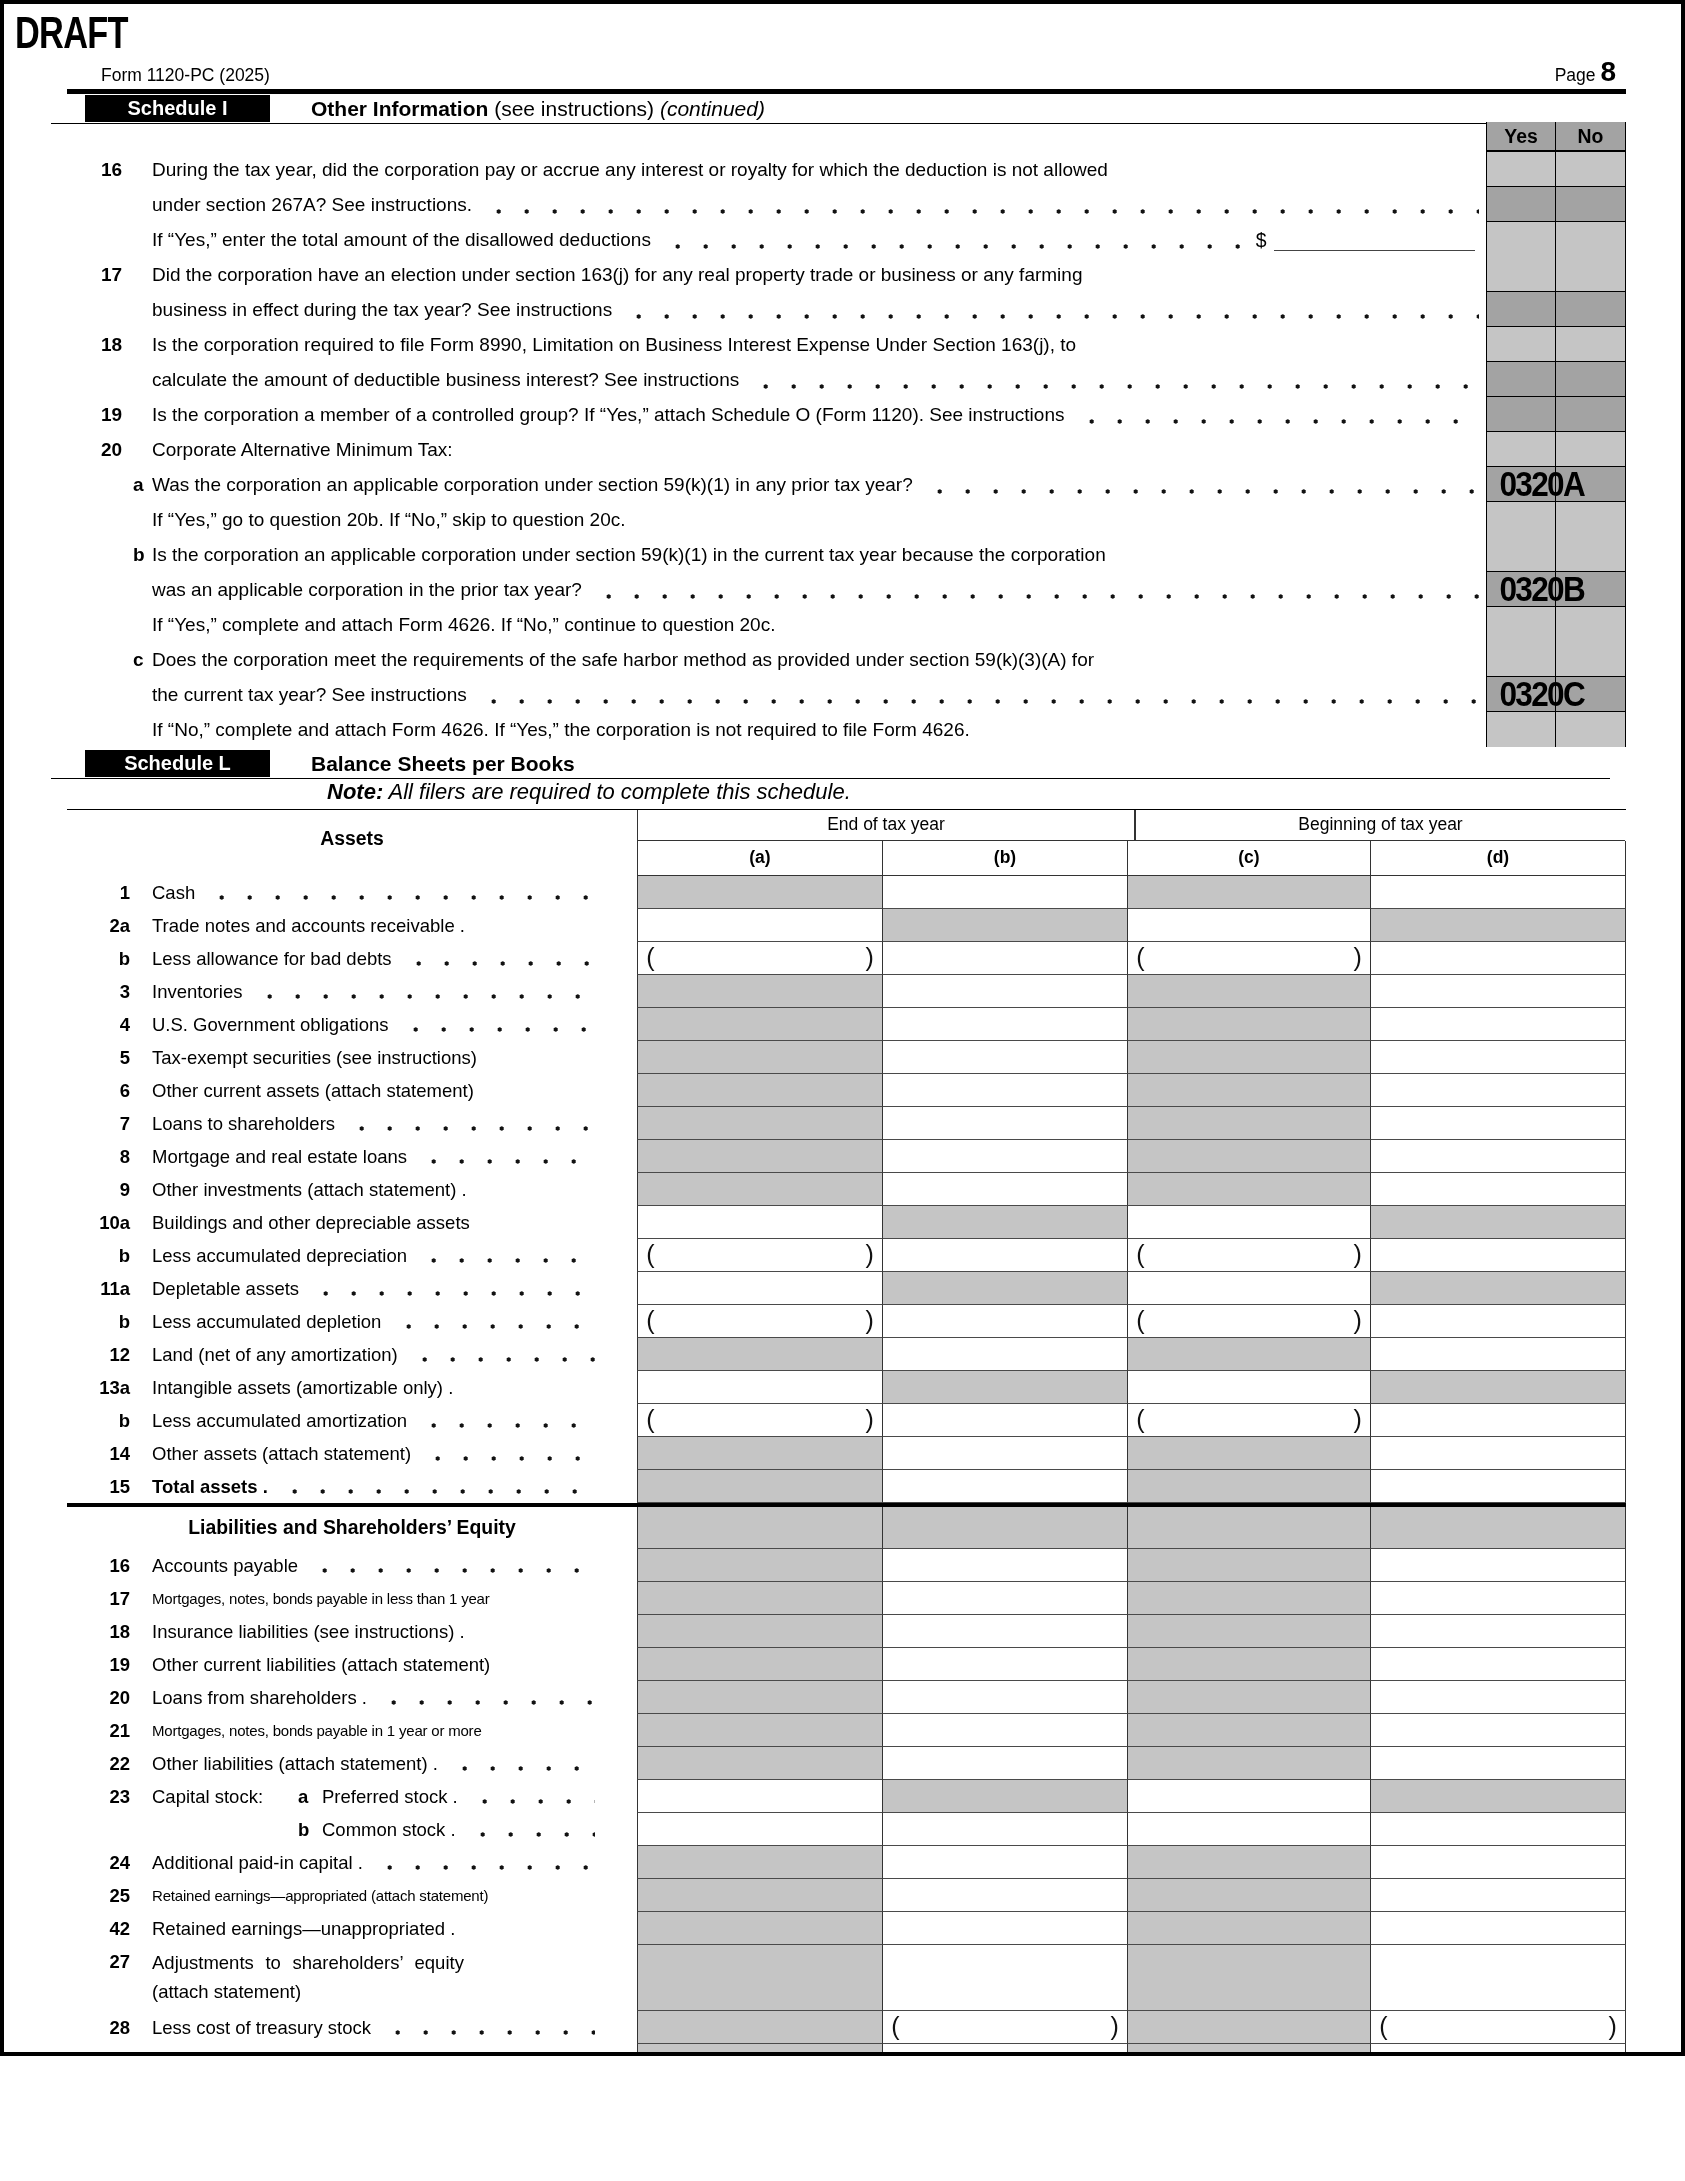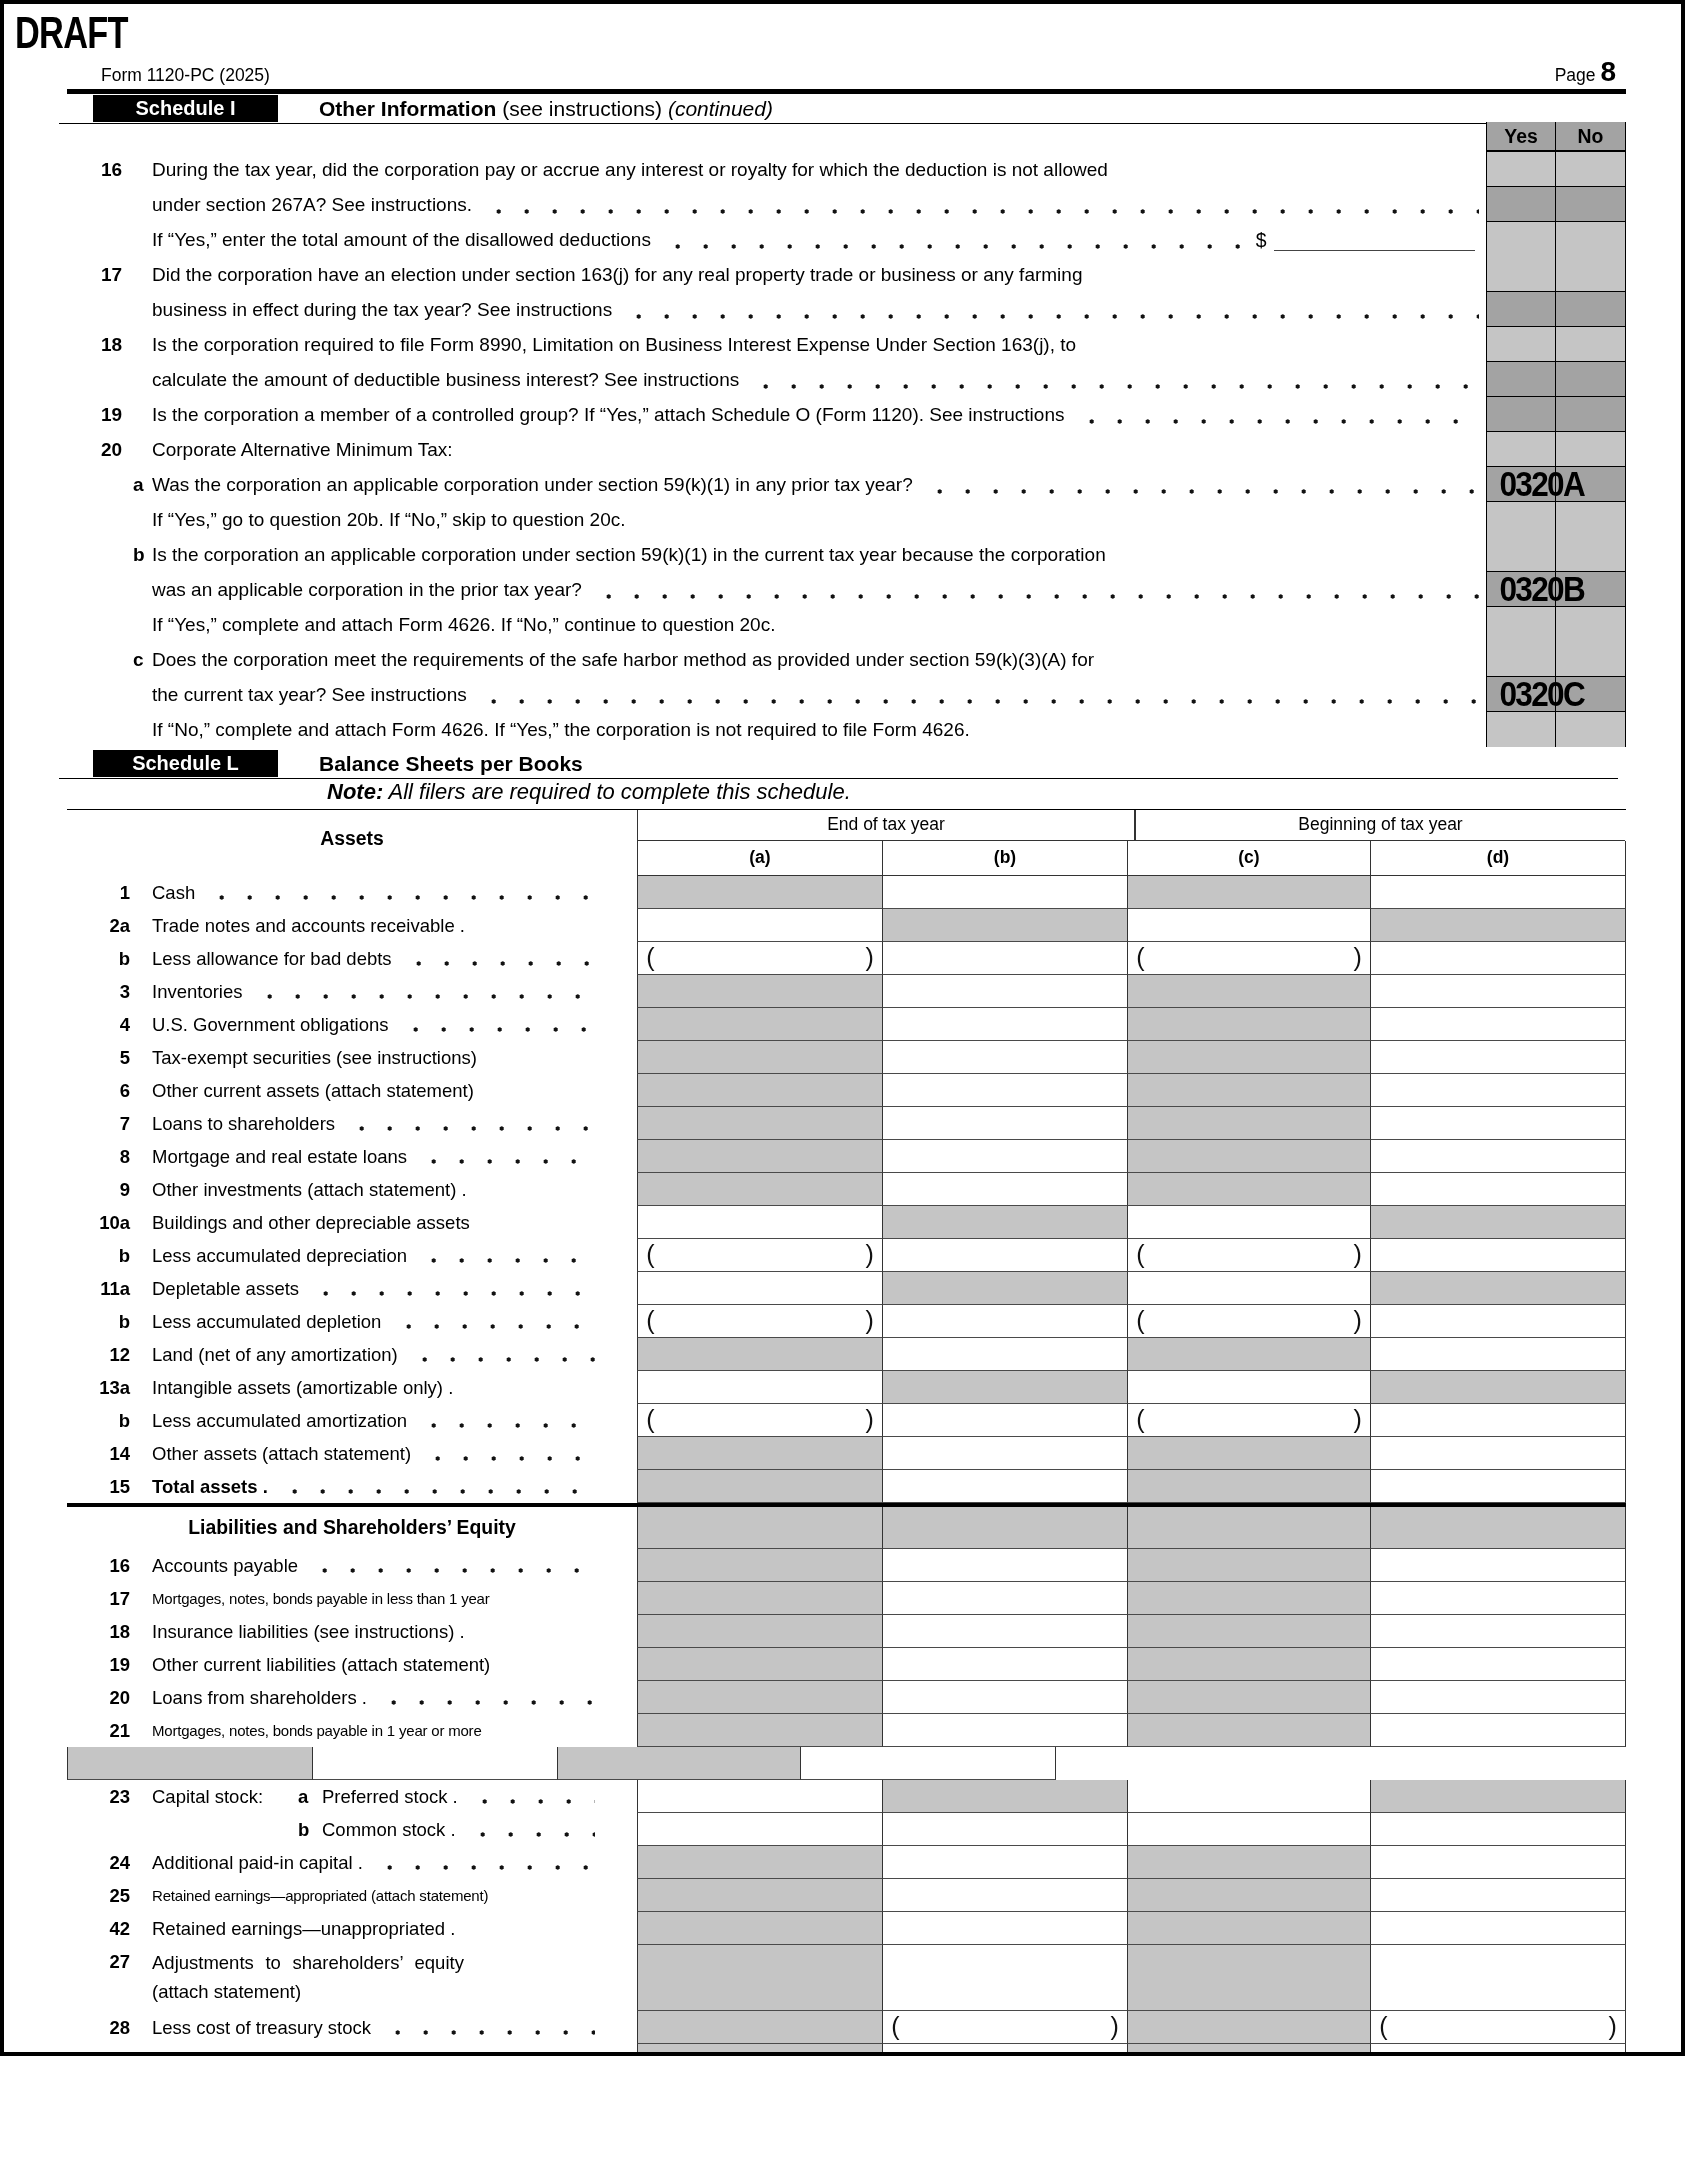--- a/index.html
+++ b/index.html
@@ -9,21 +9,21 @@
 
   
   .draft { position:absolute; top:3.7px; left:11px; font-size:44px; font-weight:bold;
            letter-spacing:-0.9px; transform:scaleX(0.78); transform-origin:left top; }
   .form-id { position:absolute; left:97px; top:61px; font-size:17.5px; }
   .page-no { position:absolute; right:65px; top:52px; font-size:17.5px; }
   .page-no b { font-size:28px; }
   .topline { position:absolute; left:63px; top:85px; width:1559px; height:4.6px; background:#000; }
 
   
-  .sched-bar { position:absolute; left:55px; width:1559px; height:29px; background:#fff;
+  .sched-bar { position:absolute; left:47px; width:1559px; height:29px; background:#fff;
                border-bottom:1.8px solid #000; }
   .sched-box { position:absolute; left:34px; top:0.9px; width:185px; height:27px; background:#000;
                color:#fff; font-weight:bold; font-size:20px; text-align:center; line-height:27px; }
   .sched-head { position:absolute; left:260px; top:0; line-height:29px; font-size:21px; white-space:nowrap; }
   .sched-head .it { font-style:italic; }
   .sched-note { position:absolute; left:323px; top:775px; font-size:22px;font-style:italic; }
 
   
   #si-rows { position:absolute; left:63px; top:118px; width:1559px; }
   .si-row { display:flex; height:35px; position:relative; }
@@ -576,20 +576,25 @@
           <div class="sl-lab">
             <div class="sl-num">21</div>
             <span class="sl-text small">Mortgages, notes, bonds payable in 1 year or more</span>
           </div>
           <div class="sl-cell ca gray"></div>
           <div class="sl-cell cb"></div>
           <div class="sl-cell cc gray"></div>
           <div class="sl-cell cd"></div>
         </div>
         <div class="sl-row">
+          <div class="sl-lab">
+            <div class="sl-num">22</div>
+            <span class="sl-text">Other liabilities (attach statement) .</span>
+            <div class="leader"></div>
+          </div>
           <div class="sl-cell ca gray"></div>
           <div class="sl-cell cb"></div>
           <div class="sl-cell cc gray"></div>
           <div class="sl-cell cd"></div>
         </div>
         <div class="sl-row">
           <div class="sl-lab">
             <div class="sl-num">23</div>
             <span class="sl-prefix">Capital stock:</span>
             <span class="sl-sub">a</span>

